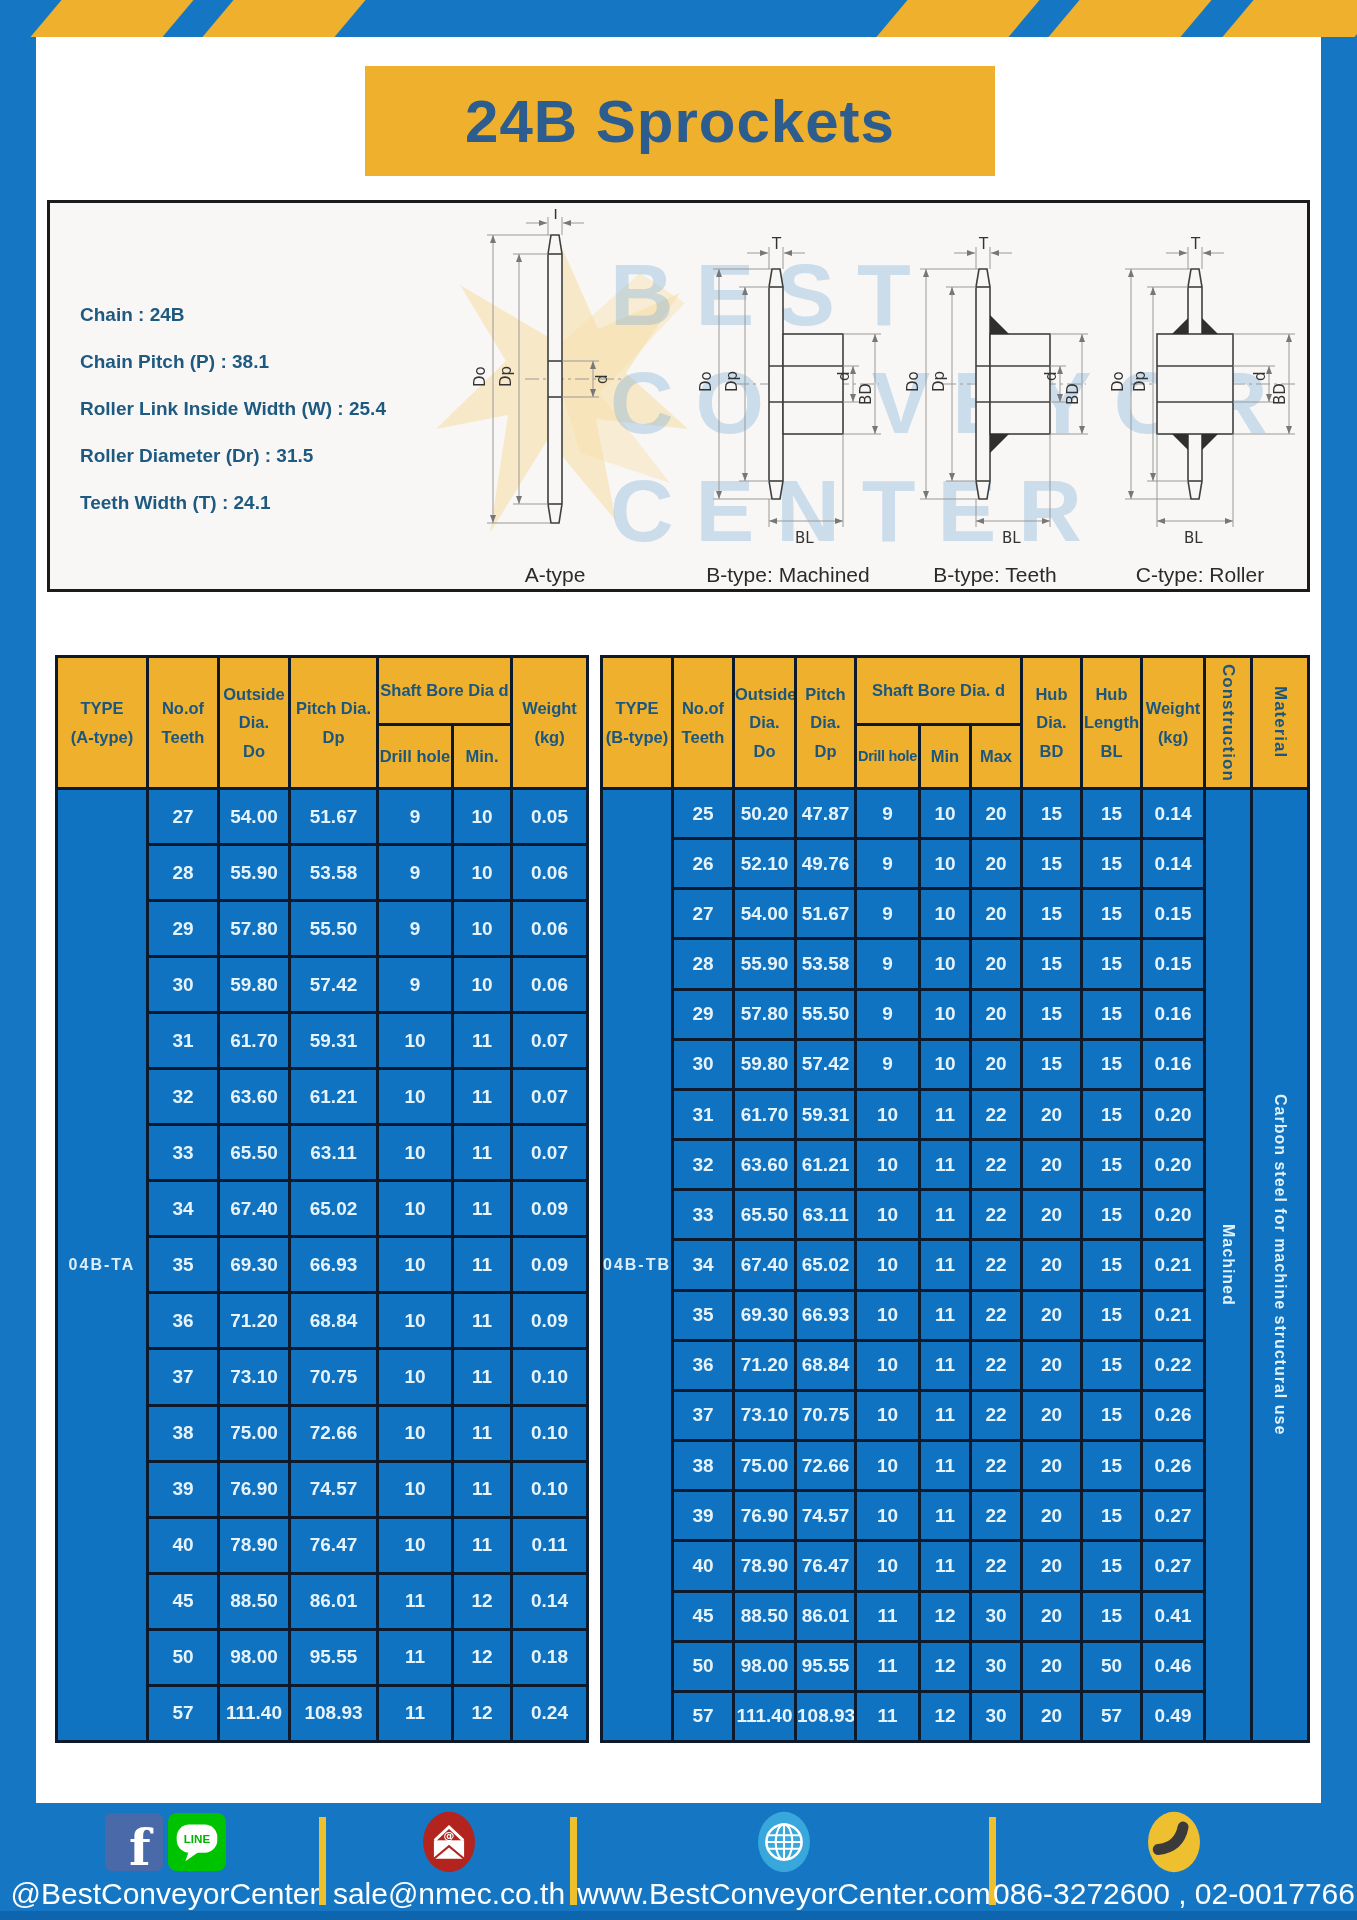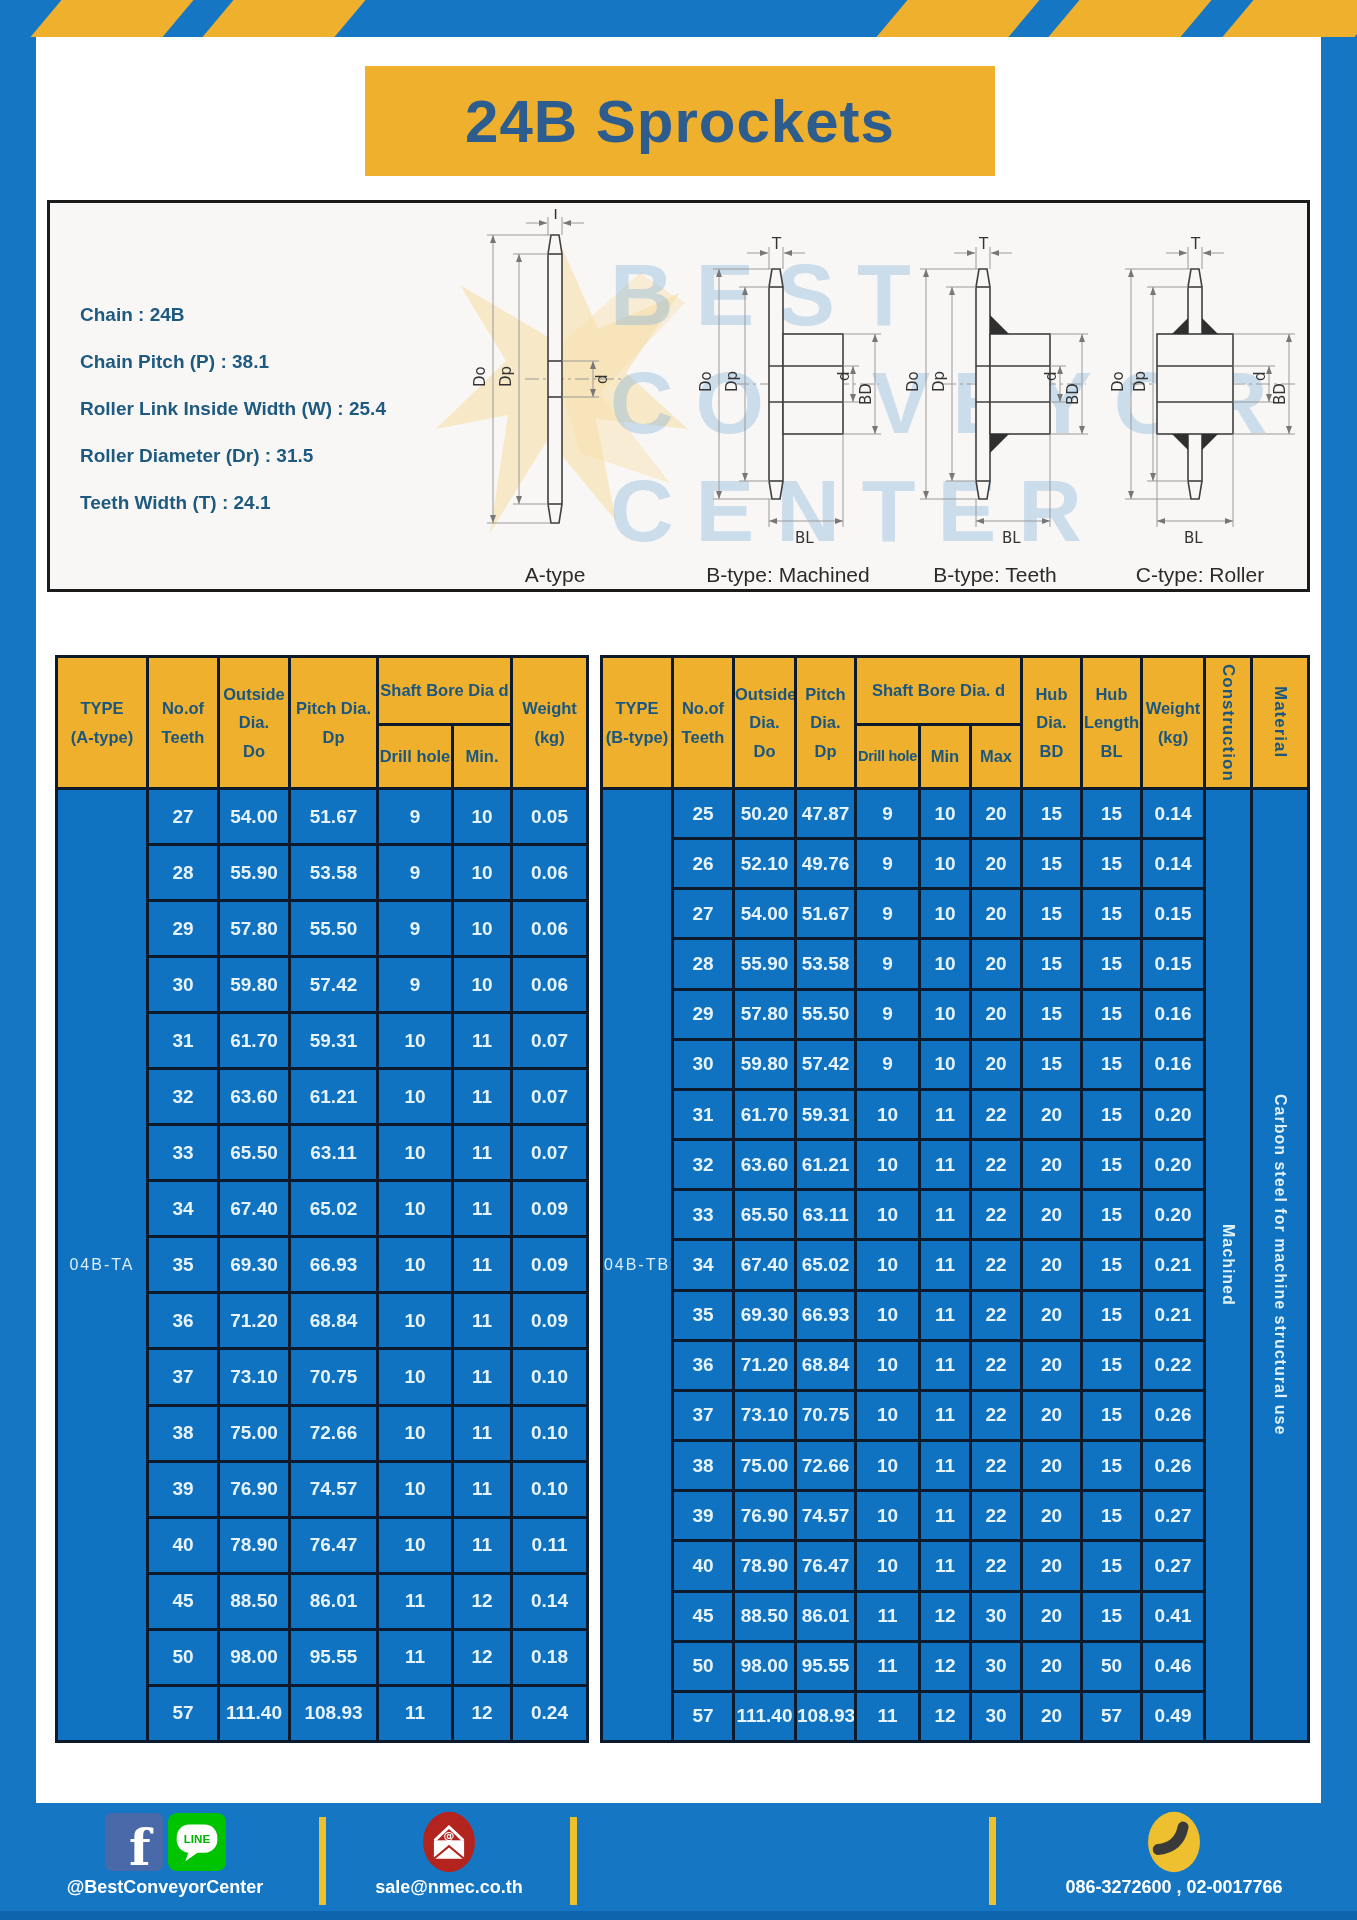--- a/index.html
+++ b/index.html
@@ -44,35 +44,35 @@
   
   table.spk{border-collapse:collapse;table-layout:fixed;position:absolute;
             border:3px solid #0c1a2c;}
   #tableA{left:55px;top:655px;width:531px;height:1088px;}
   #tableB{left:600px;top:655px;width:707px;height:1088px;}
   table.spk th,table.spk td{border:3px solid #0c1a2c;text-align:center;vertical-align:middle;
             padding:0;overflow:hidden;}
   table.spk th{background:#eeb02d;color:#1a567f;font-size:16.5px;font-weight:bold;line-height:1.7;}
   table.spk td{background:#0f73c1;color:#e6f3fc;font-size:19px;font-weight:bold;}
   table.spk th.tight{font-size:14.5px;letter-spacing:-0.3px;white-space:nowrap;}
-  table.spk td.type-cell{font-size:16px;letter-spacing:2px;font-weight:400;color:#ddeefa;}
+  table.spk td.type-cell{font-size:16px;letter-spacing:2px;font-weight:700;color:#ddeefa;}
   .vert{writing-mode:vertical-rl;}
   table.spk th.vert{font-size:17px;letter-spacing:1px;}
   table.spk td.vert{font-size:16px;font-weight:600;letter-spacing:1px;color:#dff0fa;}
 
   
   .footer{position:absolute;left:0;top:1803px;width:1357px;height:117px;}
   .fgroup{position:absolute;top:0;height:108px;display:flex;flex-direction:column;
           align-items:center;justify-content:flex-start;}
   .g1{left:10px;width:310px;} .g2{left:330px;width:238px;}
   .g3{left:580px;width:408px;} .g4{left:998px;width:352px;}
   .fsep{position:absolute;top:14px;width:7px;height:88px;background:#eec02b;}
   .sep1{left:319px;} .sep2{left:570px;} .sep3{left:989px;}
   .ficons{height:62px;display:flex;gap:5px;align-items:center;margin-top:8px;}
-  .ftext{margin-top:4px;font-size:18px;font-weight:bold;color:#ffffff;white-space:nowrap;}
+  .ftext{margin-top:4px;font-size:30px;font-weight:normal;color:#ffffff;white-space:nowrap;}
 </style>
 </head>
 <body>
 
 <div id="page">
 
   <div class="top-bar">
     <div class="stripe s1"></div>
     <div class="stripe s2"></div>
     <div class="stripe s3"></div>
@@ -705,20 +705,31 @@
           <path d="M15 35 L32 19 L49 35" stroke="#ffffff" stroke-width="3.5" fill="none"></path>
           <text x="32" y="33" text-anchor="middle" font-size="13" font-weight="bold" fill="#ffffff" font-family="DejaVu Sans, sans-serif">@</text>
           <rect x="14" y="35" width="36" height="22" fill="#ffffff"></rect>
           <path d="M14 57 L32 42 L50 57" stroke="#b3241f" stroke-width="2.5" fill="none"></path>
         </svg>
       </div>
       <div class="ftext">sale@nmec.co.th</div>
     </div>
     <div class="fsep sep2"></div>
 
+    <div class="fgroup g3">
+      <div class="ficons">
+        <svg width="56" height="62" viewBox="0 0 64 74">
+          <ellipse cx="32" cy="37" rx="31" ry="36" fill="#37a7dc"></ellipse>
+          <circle cx="32" cy="37" r="21" stroke="#ffffff" stroke-width="3" fill="none"></circle>
+          <ellipse cx="32" cy="37" rx="10" ry="21" stroke="#ffffff" stroke-width="2.5" fill="none"></ellipse>
+          <path d="M13 29 h38 M11 37 h42 M13 45 h38 M32 16 v42" stroke="#ffffff" stroke-width="2.5" fill="none"></path>
+        </svg>
+      </div>
+      <div class="ftext">www.BestConveyorCenter.com</div>
+    </div>
     <div class="fsep sep3"></div>
 
     <div class="fgroup g4">
       <div class="ficons">
         <svg width="56" height="62" viewBox="0 0 64 74">
           <ellipse cx="32" cy="37" rx="31" ry="36" fill="#eec02f"></ellipse>
           <g transform="rotate(-42 32 37)">
             <path d="M12 31 Q32 46 52 31" stroke="#3a3a3a" stroke-width="13" fill="none" stroke-linecap="round"></path>
           </g>
         </svg>

